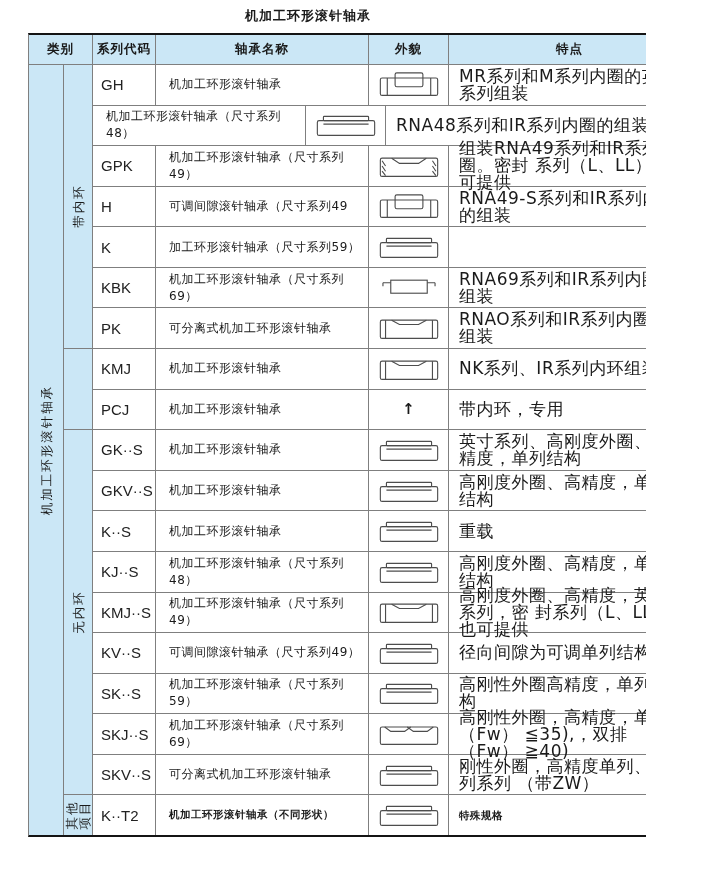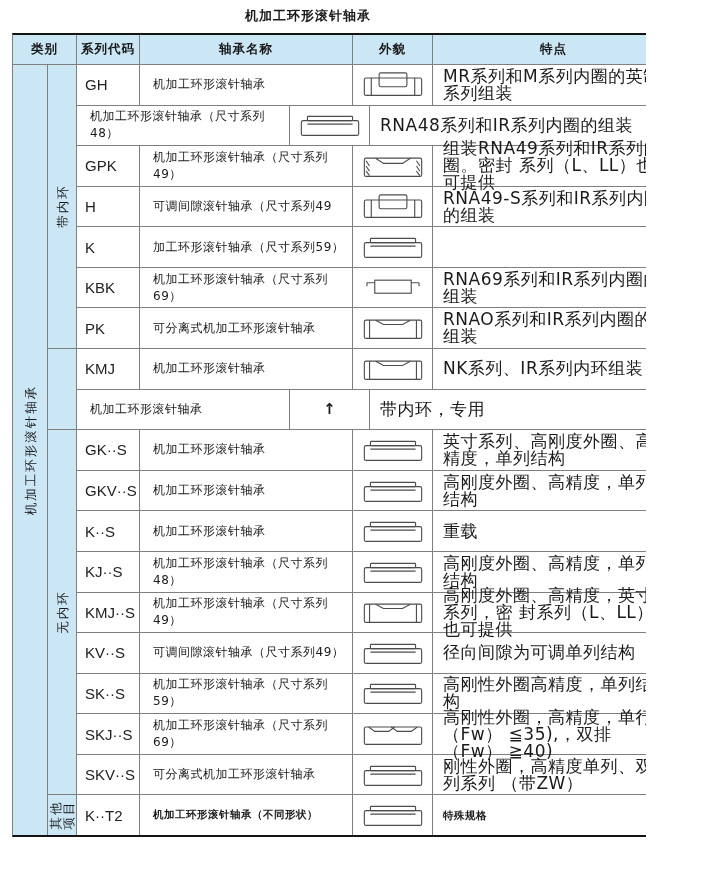--- a/index.html
+++ b/index.html
@@ -1,20 +1,20 @@
 <!DOCTYPE html>
 <html><head>
 <meta charset="utf-8">
 <style>
   html,body{margin:0;padding:0;background:#fff;}
   .page{position:relative;width:646px;height:871px;background:#ffffff;overflow:hidden;
         font-family:"DejaVu Sans",sans-serif;color:#1a1a1a;}
   .title{position:absolute;top:7px;left:0;width:616px;text-align:center;
          font-size:13px;font-weight:bold;letter-spacing:1px;}
-  .table{position:absolute;left:12px;top:33px;width:661px;height:800px;
+  .table{position:absolute;left:28px;top:33px;width:661px;height:800px;
          border-left:1px solid #7f7f7f;border-right:1px solid #7f7f7f;
          border-top:2px solid #141414;border-bottom:2px solid #141414;
          display:flex;flex-direction:column;box-sizing:content-box;}
   .header-row{display:flex;height:29px;background:#cbe7f6;border-bottom:1px solid #7f7f7f;flex:none;}
   .hcell{display:flex;align-items:center;justify-content:center;
          font-size:12.5px;font-weight:bold;box-sizing:border-box;
          border-right:1px solid #7f7f7f;letter-spacing:1px;}
   .hcell:last-child{border-right:none;}
   .h-cat{width:64px;} .h-code{width:63px;} .h-name{width:213px;} .h-app{width:80px;} .h-feat{flex:1;}
   .body{display:flex;flex:1;min-height:0;}
@@ -148,20 +148,21 @@
             <div class="cell code">KMJ</div>
             <div class="cell name">机加工环形滚针轴承</div>
             <div class="cell app">
               <svg class="bshape" viewBox="0 0 76 34">
                 <use href="#sym-notch"></use>
               </svg>
             </div>
             <div class="cell feat">NK系列、IR系列内环组装</div>
           </div>
           <div class="row">
+            <div class="cell code">PCJ</div>
             <div class="cell name">机加工环形滚针轴承</div>
             <div class="cell app">
               <span class="arrow-glyph">↑</span>
             </div>
             <div class="cell feat">带内环，专用</div>
           </div>
           <div class="row">
             <div class="cell code">GK··S</div>
             <div class="cell name">机加工环形滚针轴承</div>
             <div class="cell app">

